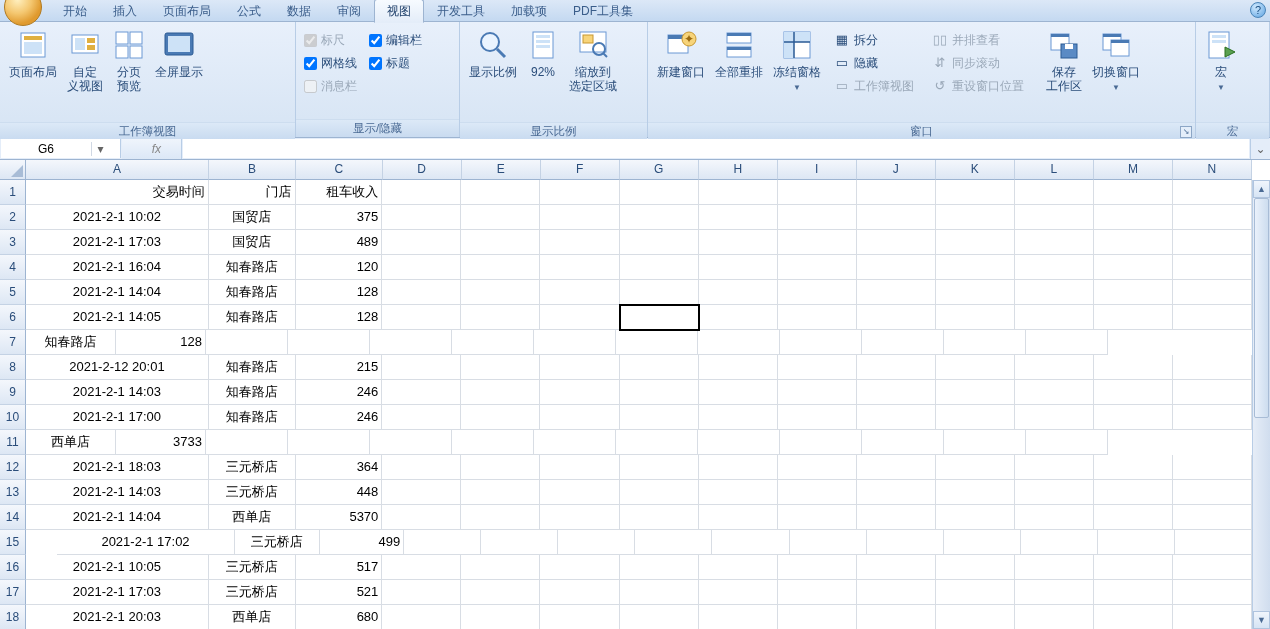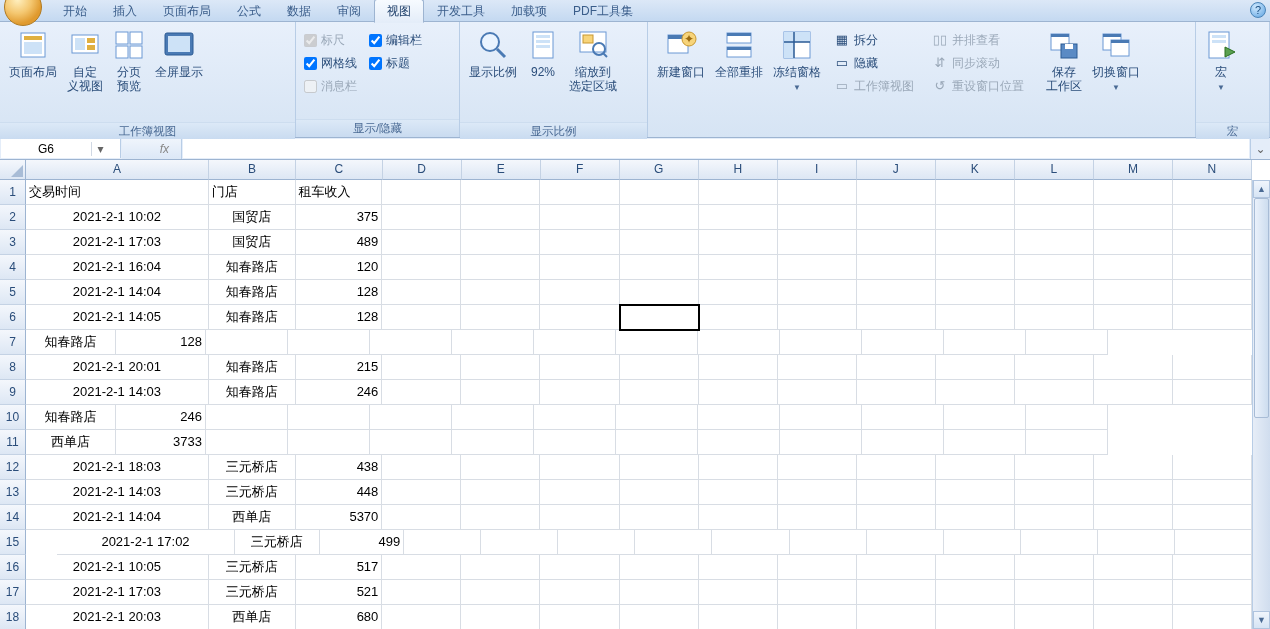--- a/index.html
+++ b/index.html
@@ -31,36 +31,36 @@
 
 .small-row { display: flex; align-items: center; gap: 4px; color: #2a4d7a; cursor: pointer; padding: 2px 4px; line-height: 16px; }
 .small-row.dis { color: #9aa8b8; }
 .small-ic { width: 16px; height: 16px; display: inline-flex; align-items: center; justify-content: center; font-size: 13px; }
 
 
 .fbar { display: flex; height: 22px; border-bottom: 1px solid #9db4d1; background: #e4edf9; align-items: stretch; }
 .namebox { width: 120px; display: flex; align-items: center; border-right: 1px solid #b8cde6; background: #fff; margin: 1px; }
 .namebox input { border: none; width: 90px; padding: 0 6px; font-size: 12px; text-align: center; outline: none; }
 .namebox .cv { width: 18px; text-align: center; color: #666; cursor: pointer; border-left: 1px solid #d0d8e4; }
-.fxbtn { width: 60px; display: flex; align-items: center; justify-content: flex-end; color: #888; border-right: 1px solid #b8cde6; cursor: pointer; background: linear-gradient(#f0f5fc,#dce8f7); padding-right: 12px; font-style: italic; }
+.fxbtn { width: 60px; display: flex; align-items: center; justify-content: flex-end; color: #888; border-right: 1px solid #b8cde6; cursor: pointer; background: linear-gradient(#f0f5fc,#dce8f7); padding-right: 20px; font-style: italic; }
 .fxinput { flex: 1; background: #fff; border: none; padding: 0 6px; font-size: 12px; margin: 1px; outline: none; }
 .fbar-exp { width: 20px; display: flex; align-items: center; justify-content: center; color: #666; cursor: pointer; border-left: 1px solid #b8cde6; }
 
 
 .grid-wrap { position: relative; height: 469px; overflow: hidden; }
 .corner { position: absolute; left: 0; top: 0; width: 26px; height: 20px; background: linear-gradient(#f4f7fc,#dde7f4); border-right: 1px solid #9db4d1; border-bottom: 1px solid #9db4d1; z-index: 5; }
 .corner::after { content: ""; position: absolute; right: 2px; bottom: 2px; border: 6px solid transparent; border-right-color: #a8bcd6; border-bottom-color: #a8bcd6; }
 .colhdrs { position: absolute; left: 26px; top: 0; right: 18px; height: 20px; display: flex; z-index: 4; }
 .colhdr { background: linear-gradient(#f4f7fc,#dde7f4); border-right: 1px solid #c4d2e4; border-bottom: 1px solid #9db4d1; text-align: center; line-height: 19px; color: #2a4d7a; cursor: pointer; }
 .rowhdrs { position: absolute; left: 0; top: 20px; width: 26px; bottom: 0; z-index: 4; }
 .rowhdr { background: linear-gradient(#f4f7fc,#dde7f4); border-bottom: 1px solid #c4d2e4; border-right: 1px solid #9db4d1; text-align: center; color: #2a4d7a; height: 25px; line-height: 24px; cursor: pointer; }
 .cells { position: absolute; left: 26px; top: 20px; right: 18px; bottom: 0; }
 .row { display: flex; height: 25px; }
 .cell { border-right: 1px solid #d8dde4; border-bottom: 1px solid #d8dde4; padding: 0 3px; line-height: 24px; overflow: hidden; white-space: nowrap; color: #000; font-size: 13px; }
-.cell.hdr { text-align: left; }
+.cell.hdr { text-align: right; }
 .cell.ca { text-align: center; }
 .cell.cb { text-align: center; }
 .cell.cc { text-align: right; }
 .cell.sel { outline: 2px solid #000; outline-offset: -1px; background: #fff; z-index: 2; position: relative; }
 
 .vscroll { position: absolute; right: 0; top: 20px; width: 18px; bottom: 0; background: linear-gradient(90deg,#e6edf7,#d0ddee); border-left: 1px solid #b8cde6; }
 .vscroll .btn { height: 18px; background: linear-gradient(#f0f5fc,#d6e4f4); border: 1px solid #b0c4de; margin: 0; text-align: center; font-size: 9px; line-height: 16px; color: #4a6a94; cursor: pointer; }
 .vscroll .thumb { position: absolute; top: 18px; left: 1px; right: 1px; height: 220px; background: linear-gradient(90deg,#eaf1fb,#cdddef); border: 1px solid #a8bcd6; border-radius: 2px; }
 .vscroll .btn.dn { position: absolute; bottom: 0; left: 0; right: 0; }
 
@@ -288,20 +288,21 @@
               <rect x="3" y="5" width="18" height="16" fill="#fff" stroke="#6a98d4"></rect>
               <rect x="3" y="5" width="18" height="3" fill="#4a7ab4"></rect>
               <rect x="11" y="11" width="18" height="16" fill="#fff" stroke="#6a98d4"></rect>
               <rect x="11" y="11" width="18" height="3" fill="#4a7ab4"></rect>
             </svg>
           </span>
         <span>切换窗口</span>
         <span class="dd">▼</span>
       </div>
     </div>
+    <div class="group-label"><span>窗口</span><span class="grp-launcher">↘</span></div>
   </div>
 
   <div class="group" style="flex:1">
     <div class="group-body">
       <div class="big-btn">
         <span class="ic">
             <svg width="32" height="32">
               <rect x="4" y="3" width="20" height="26" fill="#fff" stroke="#6a98d4"></rect>
               <rect x="7" y="6" width="14" height="3" fill="#cde2f7"></rect>
               <rect x="7" y="11" width="14" height="3" fill="#cde2f7"></rect>
@@ -472,21 +473,21 @@
         <div class="cell" style="width: 82px;"></div>
         <div class="cell" style="width: 82px;"></div>
         <div class="cell" style="width: 82px;"></div>
         <div class="cell" style="width: 82px;"></div>
         <div class="cell" style="width: 82px;"></div>
         <div class="cell" style="width: 82px;"></div>
         <div class="cell" style="width: 82px;"></div>
         <div class="cell" style="width: 82px;"></div>
       </div>
       <div class="row">
-        <div class="cell ca" style="width: 190px;">2021-2-1 20:01</div>
+        <div class="cell ca" style="width: 190px;">2021-2-12 20:01</div>
         <div class="cell cb" style="width: 90px;">知春路店</div>
         <div class="cell cc" style="width: 90px;">215</div>
         <div class="cell" style="width: 82px;"></div>
         <div class="cell" style="width: 82px;"></div>
         <div class="cell" style="width: 82px;"></div>
         <div class="cell" style="width: 82px;"></div>
         <div class="cell" style="width: 82px;"></div>
         <div class="cell" style="width: 82px;"></div>
         <div class="cell" style="width: 82px;"></div>
         <div class="cell" style="width: 82px;"></div>
@@ -504,20 +505,21 @@
         <div class="cell" style="width: 82px;"></div>
         <div class="cell" style="width: 82px;"></div>
         <div class="cell" style="width: 82px;"></div>
         <div class="cell" style="width: 82px;"></div>
         <div class="cell" style="width: 82px;"></div>
         <div class="cell" style="width: 82px;"></div>
         <div class="cell" style="width: 82px;"></div>
         <div class="cell" style="width: 82px;"></div>
       </div>
       <div class="row">
+        <div class="cell ca" style="width: 190px;">2021-2-1 17:00</div>
         <div class="cell cb" style="width: 90px;">知春路店</div>
         <div class="cell cc" style="width: 90px;">246</div>
         <div class="cell" style="width: 82px;"></div>
         <div class="cell" style="width: 82px;"></div>
         <div class="cell" style="width: 82px;"></div>
         <div class="cell" style="width: 82px;"></div>
         <div class="cell" style="width: 82px;"></div>
         <div class="cell" style="width: 82px;"></div>
         <div class="cell" style="width: 82px;"></div>
         <div class="cell" style="width: 82px;"></div>
@@ -536,21 +538,21 @@
         <div class="cell" style="width: 82px;"></div>
         <div class="cell" style="width: 82px;"></div>
         <div class="cell" style="width: 82px;"></div>
         <div class="cell" style="width: 82px;"></div>
         <div class="cell" style="width: 82px;"></div>
         <div class="cell" style="width: 82px;"></div>
       </div>
       <div class="row">
         <div class="cell ca" style="width: 190px;">2021-2-1 18:03</div>
         <div class="cell cb" style="width: 90px;">三元桥店</div>
-        <div class="cell cc" style="width: 90px;">438</div>
+        <div class="cell cc" style="width: 90px;">364</div>
         <div class="cell" style="width: 82px;"></div>
         <div class="cell" style="width: 82px;"></div>
         <div class="cell" style="width: 82px;"></div>
         <div class="cell" style="width: 82px;"></div>
         <div class="cell" style="width: 82px;"></div>
         <div class="cell" style="width: 82px;"></div>
         <div class="cell" style="width: 82px;"></div>
         <div class="cell" style="width: 82px;"></div>
         <div class="cell" style="width: 82px;"></div>
         <div class="cell" style="width: 82px;"></div>

